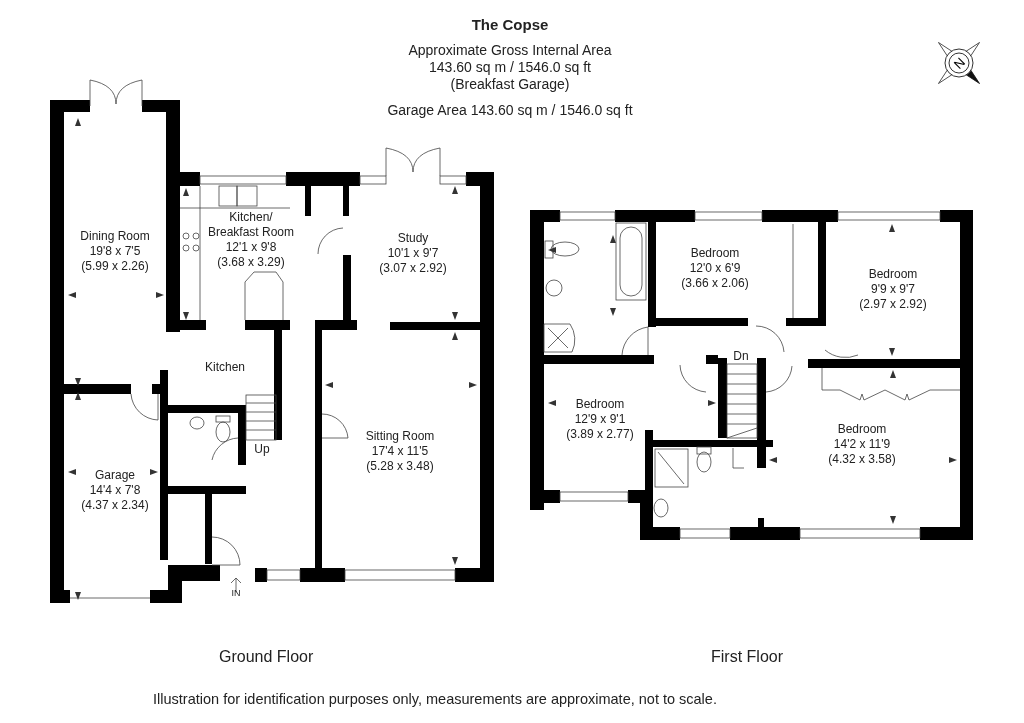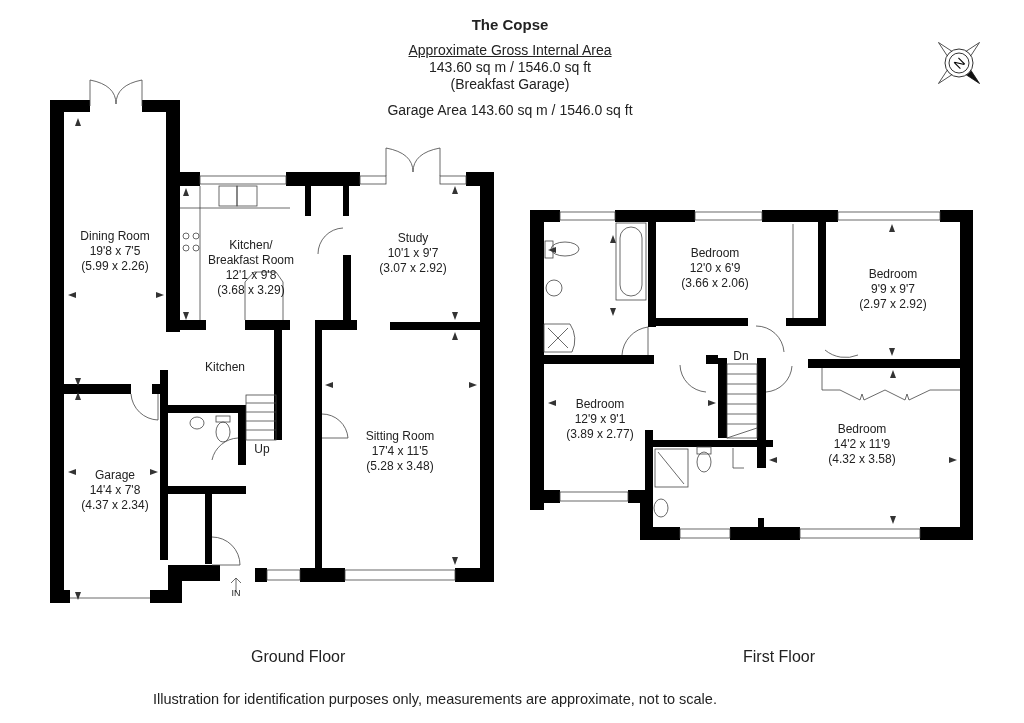--- a/index.html
+++ b/index.html
@@ -1,24 +1,24 @@
 <!DOCTYPE html>
 <html><head>
 <meta charset="utf-8">
 <style>
   html, body { margin: 0; padding: 0; background: #ffffff; }
   body { width: 1024px; height: 723px; position: relative; overflow: hidden;
          font-family: "Liberation Sans", sans-serif; color: #222; }
   .hdr { position: absolute; left: 330px; width: 360px; text-align: center; }
   .title { top: 16px; font-weight: bold; font-size: 15px; text-align: center; }
   .sub { font-size: 14px; line-height: 17px; }
-  .sub1 { top: 42px; text-decoration: underline; } .sub2 { top: 59px; } .sub3 { top: 76px; } .sub4 { top: 102px; }
+  .sub1 { top: 42px; } .sub2 { top: 59px; } .sub3 { top: 76px; } .sub4 { top: 102px; }
   svg.plan { position: absolute; left: 0; top: 0; }
   .lbl { position: absolute; text-align: center; font-size: 12px; line-height: 15px; color: #222; white-space: nowrap; transform: translateX(-50%); }
-  .floor-label { position: absolute; font-size: 16px; color: #222; margin-left: 32px; }
+  .floor-label { position: absolute; font-size: 16px; color: #222; }
   .footer { position: absolute; top: 691px; left: 0; width: 870px; text-align: center; font-size: 14.5px; }
   .compass { position: absolute; left: 928px; top: 32px; width: 62px; height: 62px; }
 </style>
 </head>
 <body>
 
 <div class="hdr title">The Copse</div>
 <div class="hdr sub sub1">Approximate Gross Internal Area</div>
 <div class="hdr sub sub2">143.60 sq m / 1546.0 sq ft</div>
 <div class="hdr sub sub3">(Breakfast Garage)</div>
@@ -224,21 +224,21 @@
     <polygon points="893,370 890,378 896,378"></polygon>
     <polygon points="893,524 890,516 896,516"></polygon>
   </g>
 </svg>
 
 <div class="lbl" style="left:115px; top:229px;">
   <div>Dining Room</div>
   <div>19'8 x 7'5</div>
   <div>(5.99 x 2.26)</div>
 </div>
-<div class="lbl" style="left:251px; top:210px;margin-top:28px;">
+<div class="lbl" style="left:251px; top:210px;">
   <div>Kitchen/</div>
   <div>Breakfast Room</div>
   <div>12'1 x 9'8</div>
   <div>(3.68 x 3.29)</div>
 </div>
 <div class="lbl" style="left:413px; top:231px;">
   <div>Study</div>
   <div>10'1 x 9'7</div>
   <div>(3.07 x 2.92)</div>
 </div>

